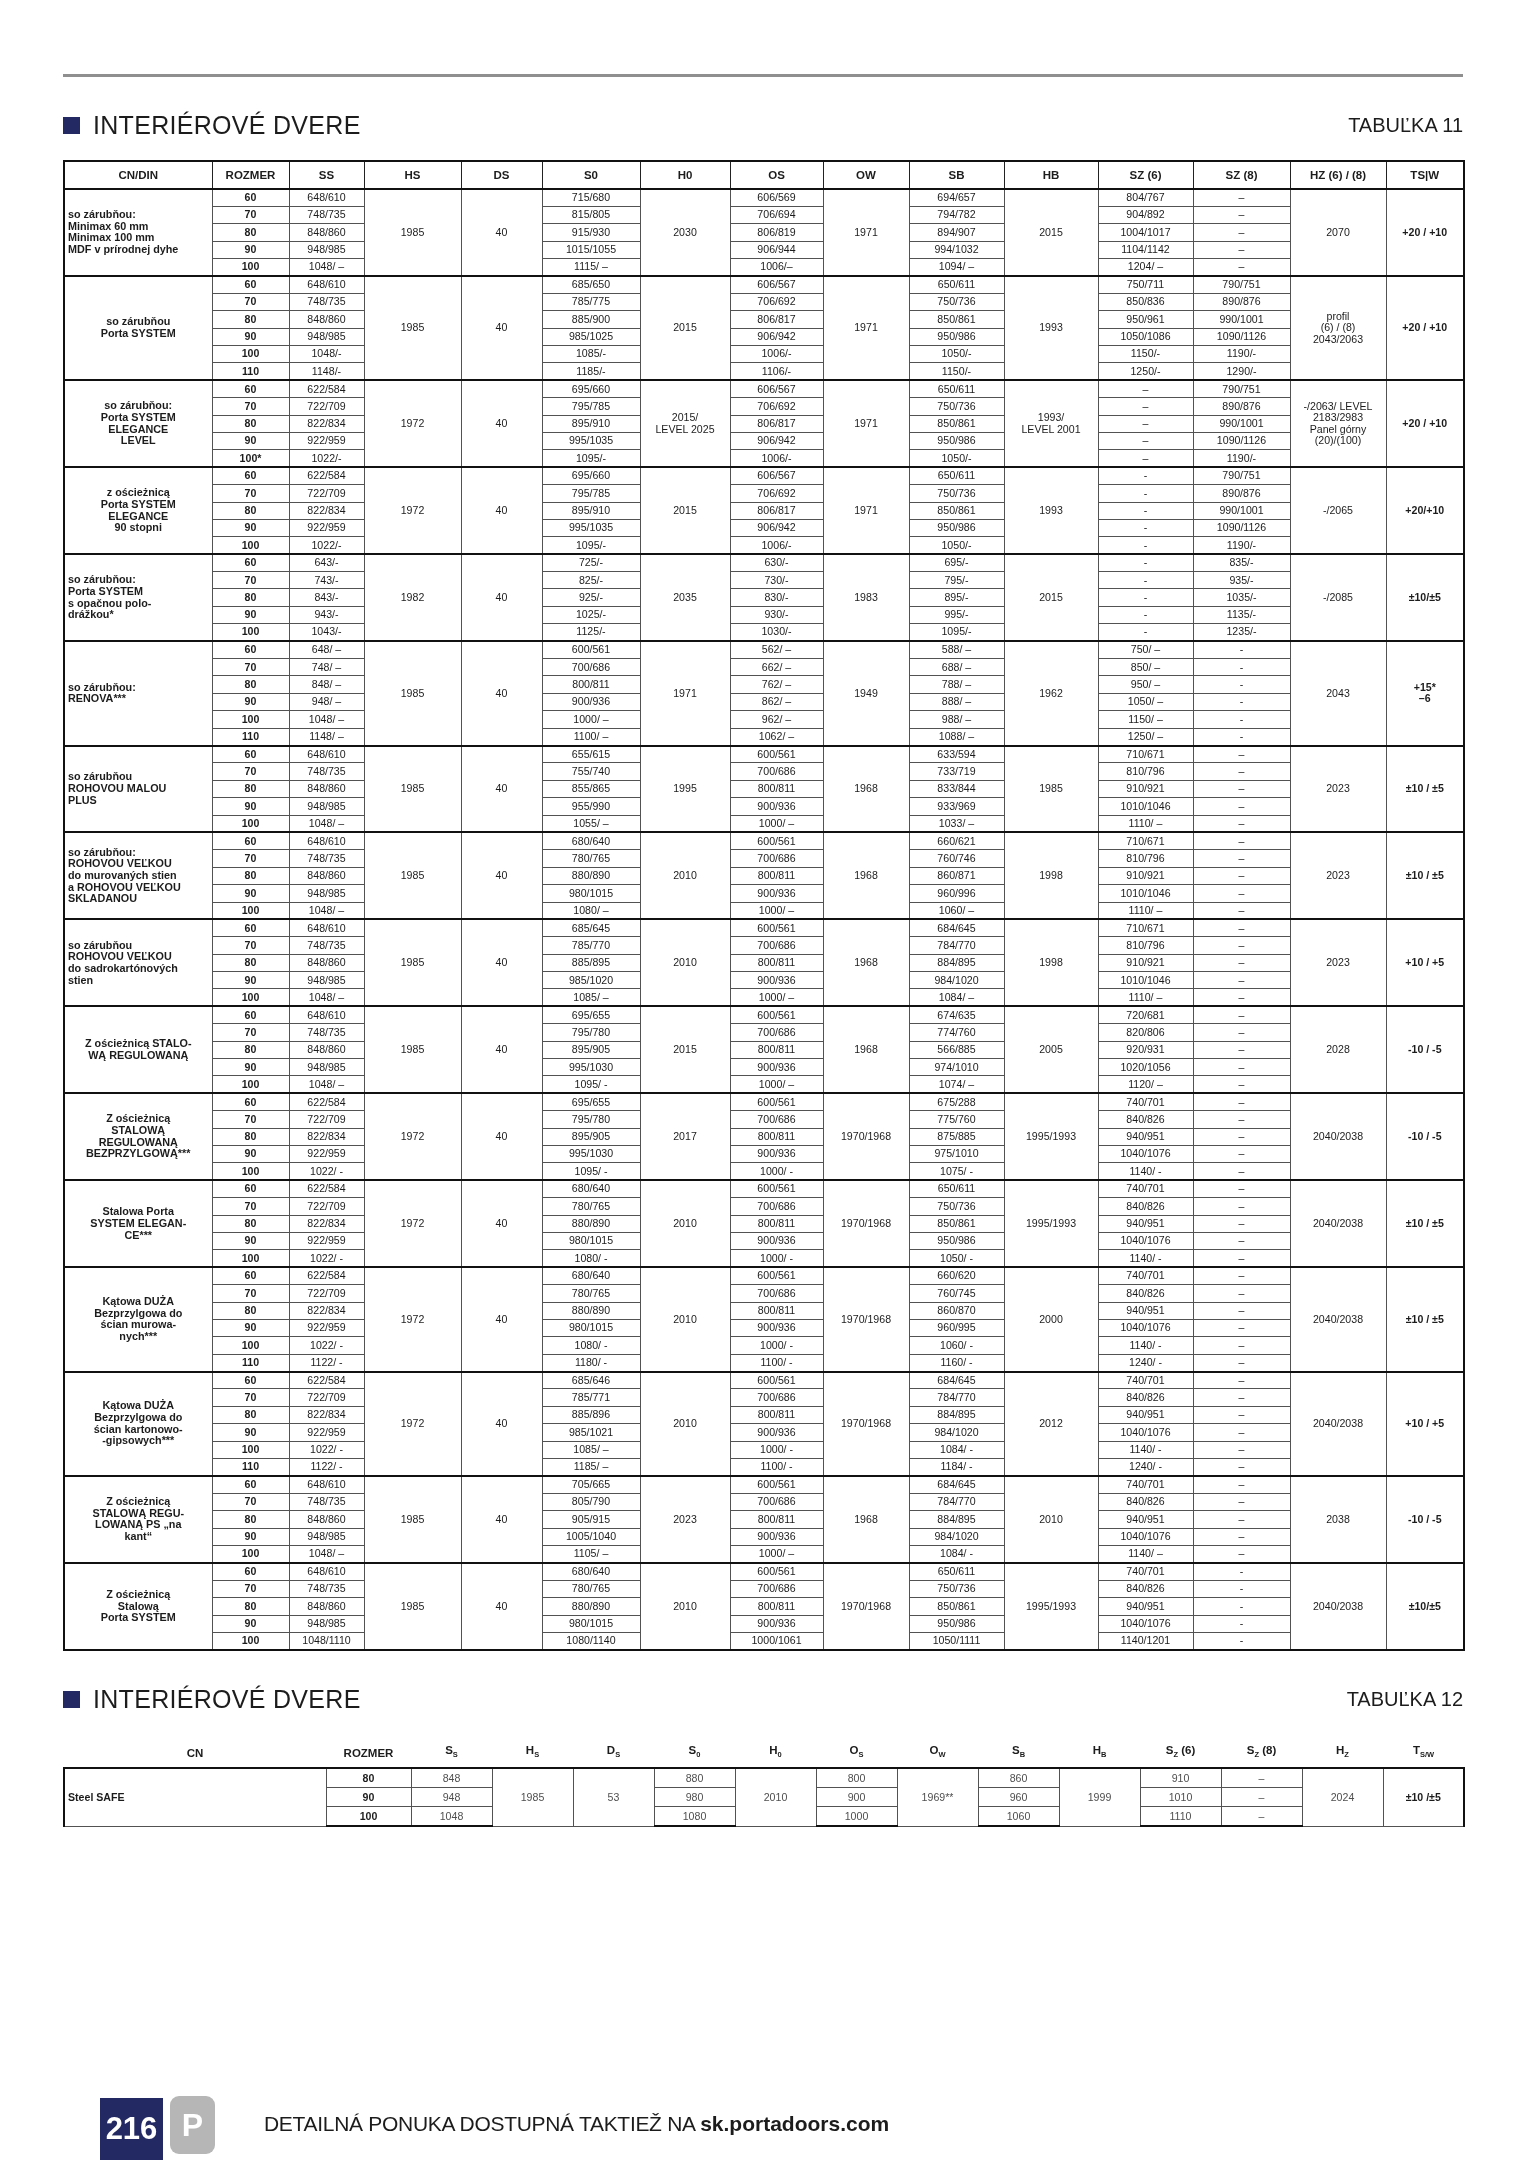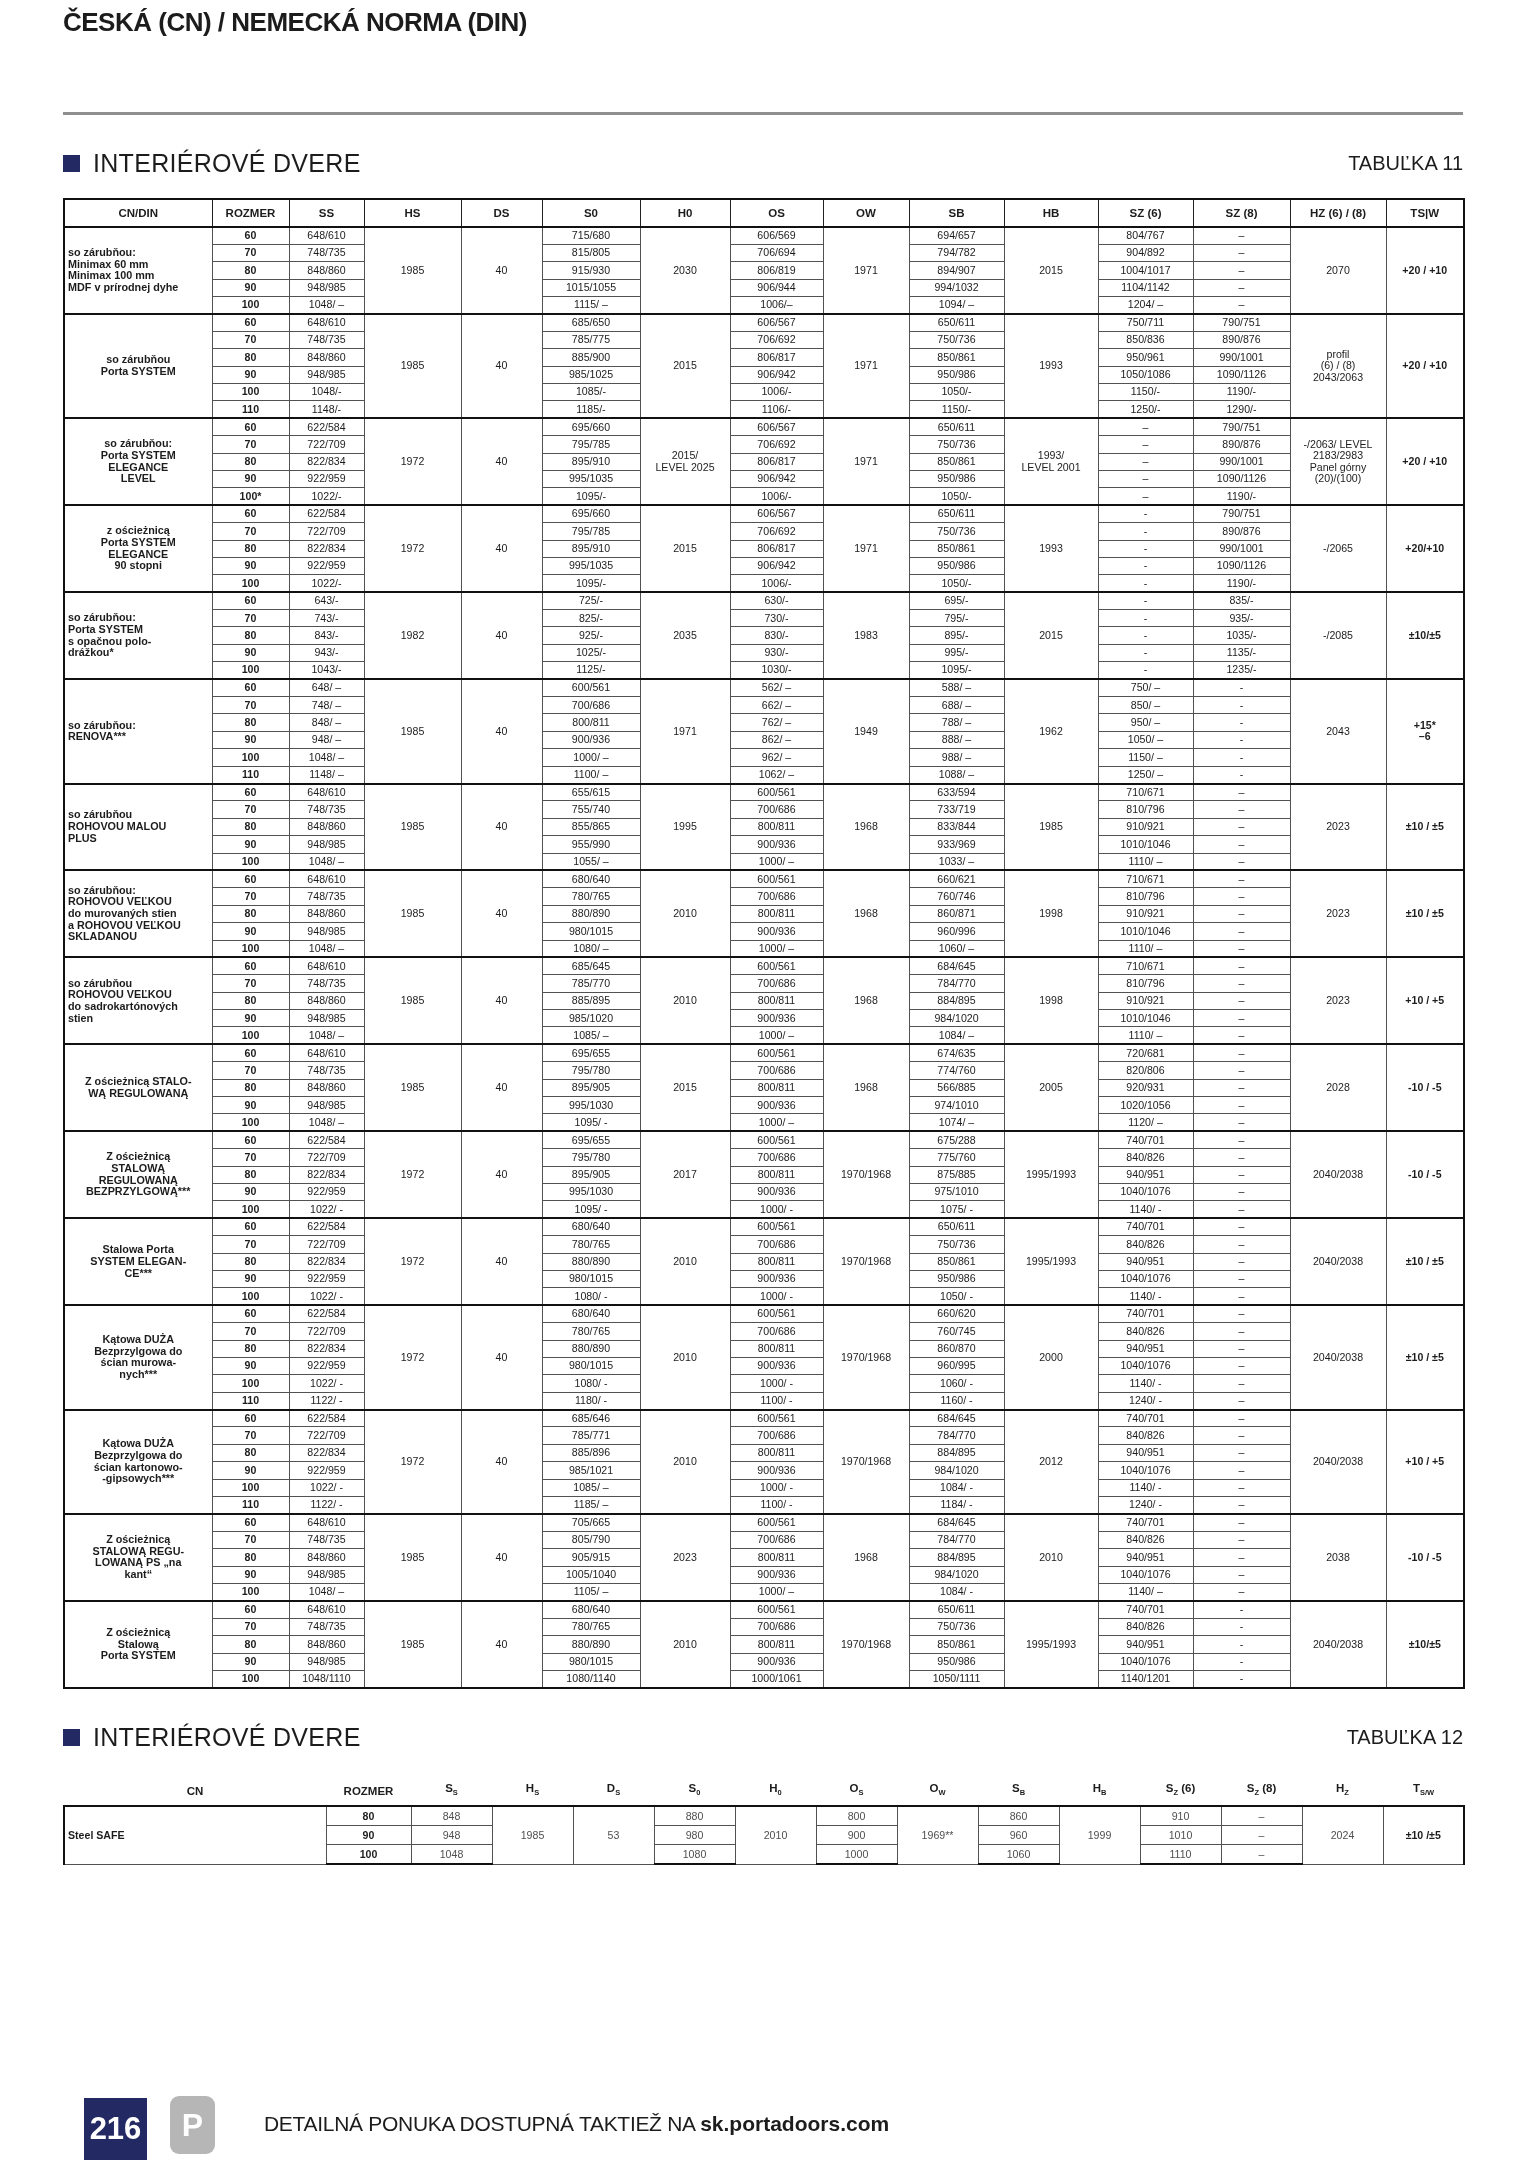--- a/index.html
+++ b/index.html
@@ -36,34 +36,33 @@
   .t12 th sub { font-size:7.5px; }
   .t12 td { border:1px solid #525252; height:19.5px; font-size:10.6px; text-align:center;
             padding:0 2px; color:#4f4f4f; }
   .t12 tbody tr:first-child td { border-top:2.3px solid #111; }
   .t12 tbody tr:last-child td { border-bottom:2.3px solid #111; }
   .t12 tbody td.first { border-left:2.3px solid #111; }
   .t12 tbody td.last { border-right:2.3px solid #111;text-align:center; }
   .t12 td.cn { color:#1c1c1c; }
   .t12 td.b { color:#1c1c1c; }
 
-  .pagebox { position:absolute; left:84px; bottom:0; width:63px; height:62px; background:#232a63;
+  .pagebox { position:absolute; left:100px; bottom:0; width:63px; height:62px; background:#232a63;
              color:#ffffff; display:flex; align-items:center; justify-content:center;
              font-size:31px; font-weight:bold; }
   .logo { position:absolute; left:170px; bottom:6px; width:45px; height:58px; background:#b6b6b6;
           border-radius:9px; display:flex; align-items:center; justify-content:center;
           color:#ffffff; font-weight:bold; font-size:32px; }
   .foot-text { position:absolute; left:237px; bottom:24px; font-size:21px; letter-spacing:-0.3px;margin-left:27px; }
   .foot-text b { letter-spacing:0; }
 </style>
 </head>
 <body>
 
 <div class="content">
-  <div class="subtitle">ČESKÁ (CN) / NEMECKÁ NORMA (DIN)</div>
   <div class="rule"></div>
 
   <div class="sec-head">
     <div class="sec-left">
       <span class="bullet"></span>
       <span class="sec-label">INTERIÉROVÉ DVERE</span>
     </div>
     <span class="tab-ref">TABUĽKA 11</span>
   </div>
 

